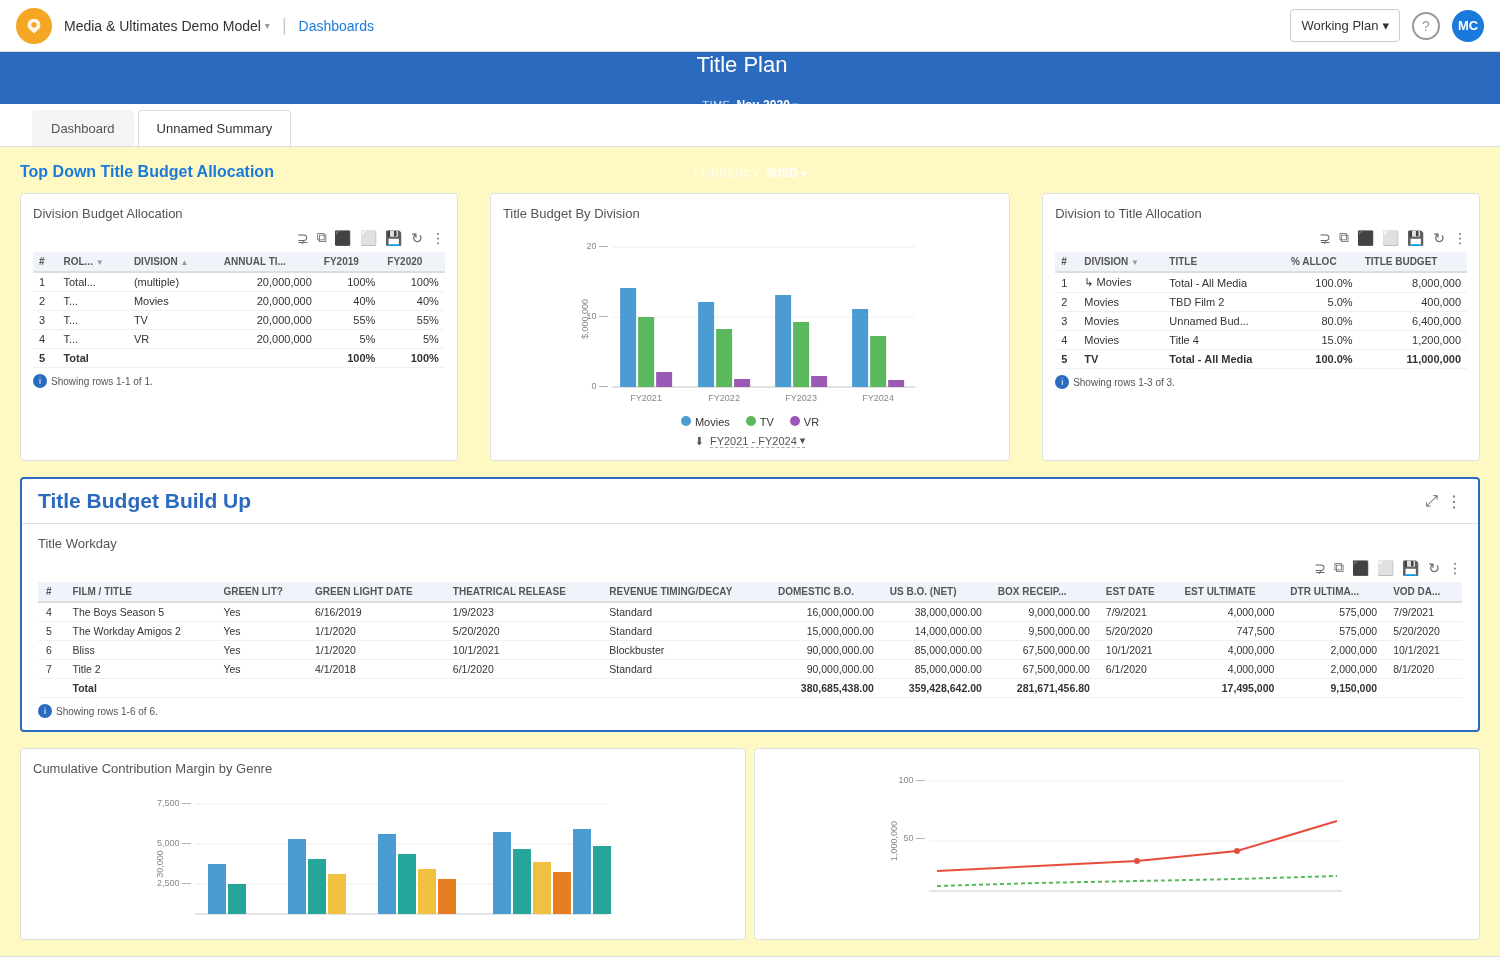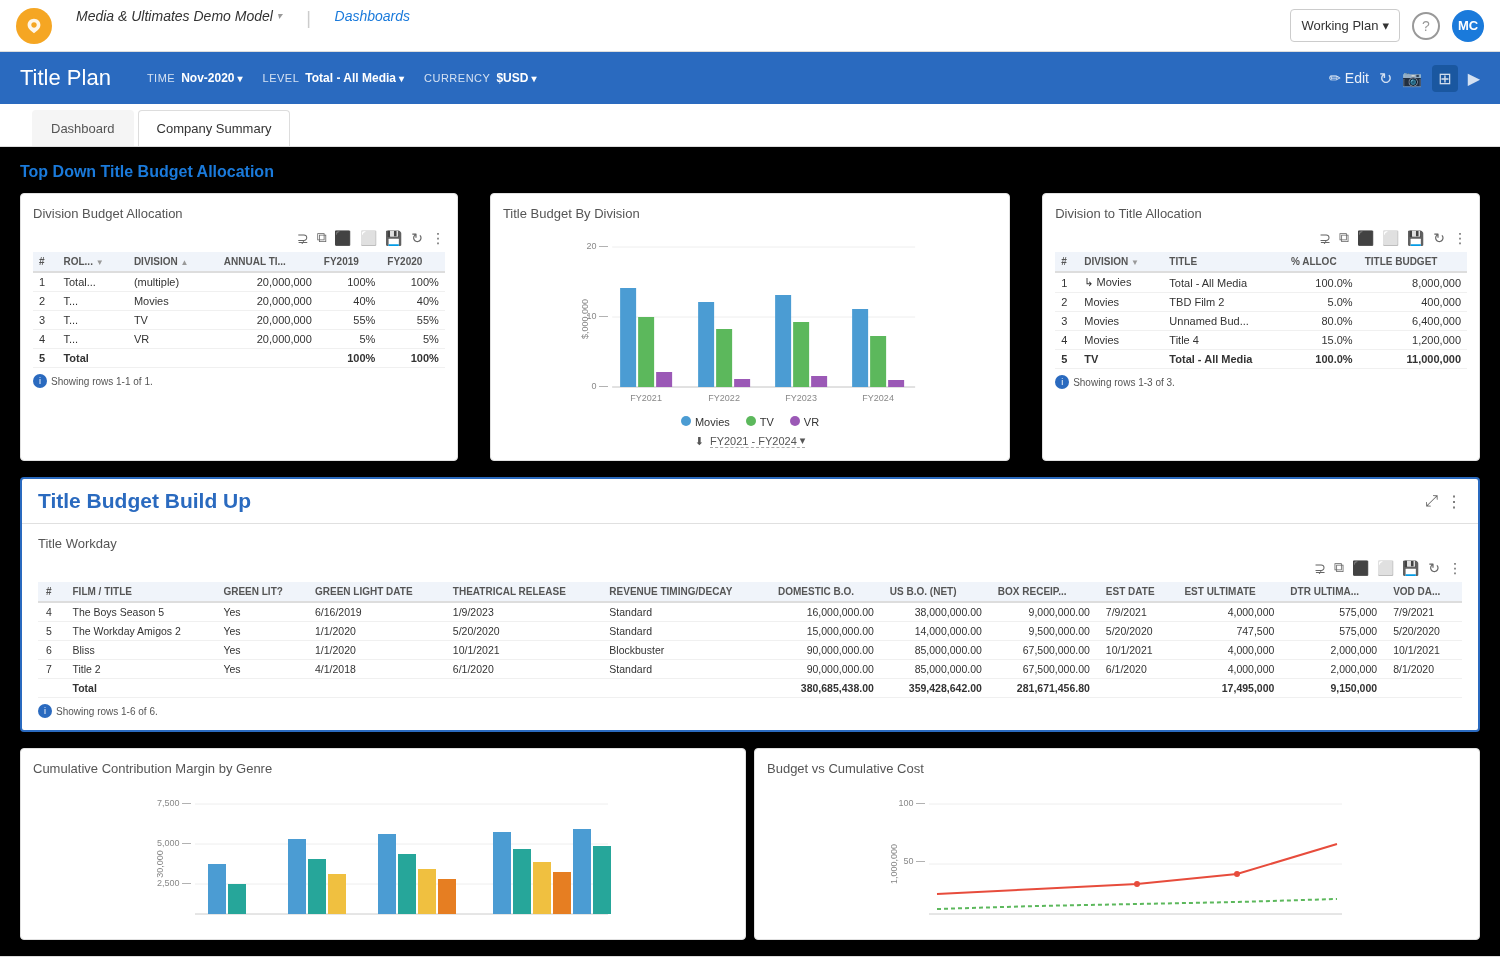--- a/index.html
+++ b/index.html
@@ -3,54 +3,54 @@
   <meta charset="utf-8">
   <style>
     * { box-sizing: border-box; margin: 0; padding: 0; }
     body { font-family: -apple-system, BlinkMacSystemFont, 'Segoe UI', Arial, sans-serif; font-size: 12px; background: #f0f0f0; color: #333; }
 
     
     .top-nav {
       display: flex; align-items: center; background: #fff; border-bottom: 1px solid #ddd;
       padding: 0 16px; height: 52px; justify-content: space-between;
     }
-    .top-nav-left { display: flex; align-items: flex-start; gap: 24px; font-style: italic; }
+    .top-nav-left { display: flex; align-items: center; gap: 12px; }
     .logo { width: 36px; height: 36px; border-radius: 50%; background: #f5a623; display: flex; align-items: center; justify-content: center; }
     .logo svg { width: 22px; height: 22px; }
     .app-name { font-size: 14px; color: #333; font-weight: 500; display: flex; align-items: center; gap: 4px; }
     .app-name .arrow { color: #999; font-size: 10px; }
     .separator { color: #ccc; font-size: 18px; }
     .nav-link { color: #1a7adb; font-size: 14px; text-decoration: none; }
     .top-nav-right { display: flex; align-items: center; gap: 12px; }
     .working-plan-btn { color: #333; font-size: 13px; display: flex; align-items: center; gap: 4px; border: 1px solid #ccc; border-radius: 4px; padding: 8px 10px; background: #fff; cursor: pointer; }
     .help-btn { width: 28px; height: 28px; border-radius: 50%; border: 2px solid #999; display: flex; align-items: center; justify-content: center; color: #999; font-size: 14px; cursor: pointer; }
     .avatar { width: 32px; height: 32px; border-radius: 50%; background: #1a7adb; color: #fff; display: flex; align-items: center; justify-content: center; font-size: 13px; font-weight: 600; }
 
     
     .title-bar {
       background: #2a6abf; color: #fff; display: flex; align-items: center;
-      padding: 0 20px; height: 52px; gap: 20px;
+      padding: 0 20px; height: 52px; gap: 20px; flex-direction: column;
     }
     .title-bar h1 { font-size: 22px; font-weight: 400; margin-right: 16px; }
     .title-bar-filter { display: flex; align-items: center; gap: 6px; font-size: 12px; }
     .title-bar-filter .label { opacity: 0.8; font-size: 11px; letter-spacing: 0.5px; }
     .title-bar-filter .value { font-weight: 600; display: flex; align-items: center; gap: 3px; cursor: pointer; }
     .title-bar-filter .value .arrow { font-size: 10px; }
     .title-bar-actions { margin-left: auto; display: flex; align-items: center; gap: 10px; }
     .tb-icon { color: rgba(255,255,255,0.8); cursor: pointer; font-size: 16px; display: flex; align-items: center; }
     .tb-edit { display: flex; align-items: center; gap: 4px; color: rgba(255,255,255,0.9); font-size: 14px; cursor: pointer; }
     .tb-active-icon { background: #1a57a0; border-radius: 4px; padding: 4px 6px; }
 
     
     .tabs-bar { background: #fff; padding: 0 32px; border-bottom: 1px solid #ddd; display: flex; align-items: flex-end; }
     .tab { padding: 10px 18px; font-size: 13px; cursor: pointer; color: #555; border: 1px solid transparent; border-bottom: none; border-radius: 4px 4px 0 0; margin-right: 4px; margin-top: 6px; background: #f5f5f5; }
     .tab.active { background: #fff; color: #333; border-color: #ddd; border-bottom-color: #fff; font-weight: 500; }
 
     
-    .main-content { background: #000000; padding: 16px 20px; }
+    .main-content { background: #fef9c3; padding: 16px 20px; }
 
     .section-title { color: #1a7adb; font-size: 16px; font-weight: 600; margin-bottom: 12px; }
 
     
     .cards-row { display: flex; gap: 32px; margin-bottom: 16px; }
 
     .card { background: #fff; border: 1px solid #e0e0e0; border-radius: 4px; padding: 12px; flex: 1; min-width: 0; }
     .card-title { font-size: 13px; color: #555; margin-bottom: 8px; font-weight: 500; }
 
     
@@ -165,21 +165,21 @@
     </div>
     <div class="tb-icon">↻</div>
     <div class="tb-icon">📷</div>
     <div class="tb-icon tb-active-icon">⊞</div>
     <div class="tb-icon">▶</div>
   </div>
 </div>
 
 <div class="tabs-bar">
   <div class="tab">Dashboard</div>
-  <div class="tab active">Company Summary</div>
+  <div class="tab active">Unnamed Summary</div>
 </div>
 
 <div class="main-content">
 
   <div class="section-title">Top Down Title Budget Allocation</div>
 
   <div class="cards-row">
 
     <div class="card">
       <div class="card-title">Division Budget Allocation</div>
@@ -523,21 +523,20 @@
         <rect x="360" y="65" width="18" height="65" fill="#26a69a"></rect>
         <rect x="380" y="78" width="18" height="52" fill="#f0c040"></rect>
         <rect x="400" y="88" width="18" height="42" fill="#e67e22"></rect>
 
         <rect x="420" y="45" width="18" height="85" fill="#4b9cd3"></rect>
         <rect x="440" y="62" width="18" height="68" fill="#26a69a"></rect>
       </svg>
     </div>
 
     <div class="bottom-card">
-      <div class="card-title">Budget vs Cumulative Cost</div>
       <svg width="100%" height="140" viewBox="0 0 460 140">
 
         <text x="38" y="22" class="axis-label" text-anchor="end">100 —</text>
         <text x="38" y="80" class="axis-label" text-anchor="end">50 —</text>
         <text x="10" y="80" class="axis-label" transform="rotate(-90,10,80)" text-anchor="middle" font-size="8">1,000,000</text>
 
         <line x1="42" y1="20" x2="455" y2="20" class="grid-line"></line>
         <line x1="42" y1="80" x2="455" y2="80" class="grid-line"></line>
         <line x1="42" y1="130" x2="455" y2="130" stroke="#ccc" stroke-width="1"></line>
 

